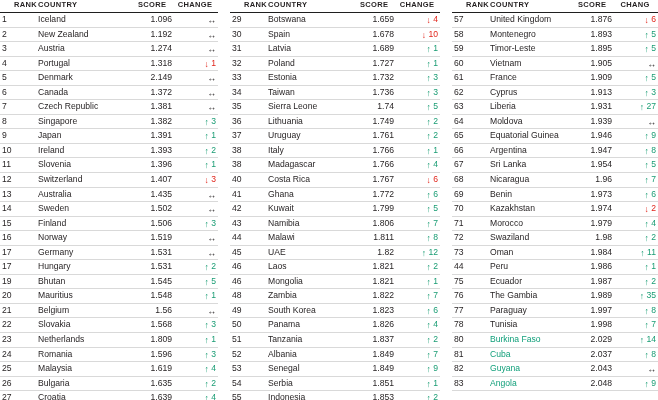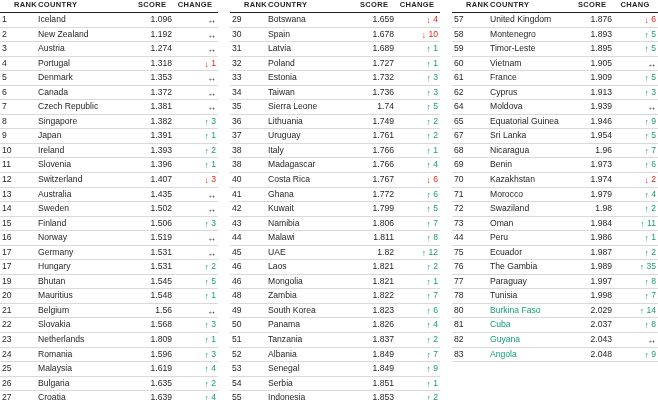--- a/index.html
+++ b/index.html
@@ -132,21 +132,21 @@
           </tr>
           <tr class="row">
             <td class="c-rank">4</td>
             <td class="c-country">Portugal</td>
             <td class="c-score">1.318</td>
             <td class="c-change"><span class="chg down"><span class="arrow">↓</span><span class="num">1</span></span></td>
           </tr>
           <tr class="row">
             <td class="c-rank">5</td>
             <td class="c-country">Denmark</td>
-            <td class="c-score">1.353</td>
+            <td class="c-score">2.149</td>
             <td class="c-change"><span class="chg same"><span class="arrow">↔</span></span></td>
           </tr>
           <tr class="row">
             <td class="c-rank">6</td>
             <td class="c-country">Canada</td>
             <td class="c-score">1.372</td>
             <td class="c-change"><span class="chg same"><span class="arrow">↔</span></span></td>
           </tr>
           <tr class="row">
             <td class="c-rank">7</td>
@@ -496,32 +496,44 @@
             <td class="c-score">1.909</td>
             <td class="c-change"><span class="chg up"><span class="arrow">↑</span><span class="num">5</span></span></td>
           </tr>
           <tr class="row">
             <td class="c-rank">62</td>
             <td class="c-country">Cyprus</td>
             <td class="c-score">1.913</td>
             <td class="c-change"><span class="chg up"><span class="arrow">↑</span><span class="num">3</span></span></td>
           </tr>
           <tr class="row">
+            <td class="c-rank">63</td>
+            <td class="c-country">Liberia</td>
+            <td class="c-score">1.931</td>
+            <td class="c-change"><span class="chg up"><span class="arrow">↑</span><span class="num">27</span></span></td>
+          </tr>
+          <tr class="row">
             <td class="c-rank">64</td>
             <td class="c-country">Moldova</td>
             <td class="c-score">1.939</td>
             <td class="c-change"><span class="chg same"><span class="arrow">↔</span></span></td>
           </tr>
           <tr class="row">
             <td class="c-rank">65</td>
             <td class="c-country">Equatorial Guinea</td>
             <td class="c-score">1.946</td>
             <td class="c-change"><span class="chg up"><span class="arrow">↑</span><span class="num">9</span></span></td>
           </tr>
           <tr class="row">
+            <td class="c-rank">66</td>
+            <td class="c-country">Argentina</td>
+            <td class="c-score">1.947</td>
+            <td class="c-change"><span class="chg up"><span class="arrow">↑</span><span class="num">8</span></span></td>
+          </tr>
+          <tr class="row">
             <td class="c-rank">67</td>
             <td class="c-country">Sri Lanka</td>
             <td class="c-score">1.954</td>
             <td class="c-change"><span class="chg up"><span class="arrow">↑</span><span class="num">5</span></span></td>
           </tr>
           <tr class="row">
             <td class="c-rank">68</td>
             <td class="c-country">Nicaragua</td>
             <td class="c-score">1.96</td>
             <td class="c-change"><span class="chg up"><span class="arrow">↑</span><span class="num">7</span></span></td>

